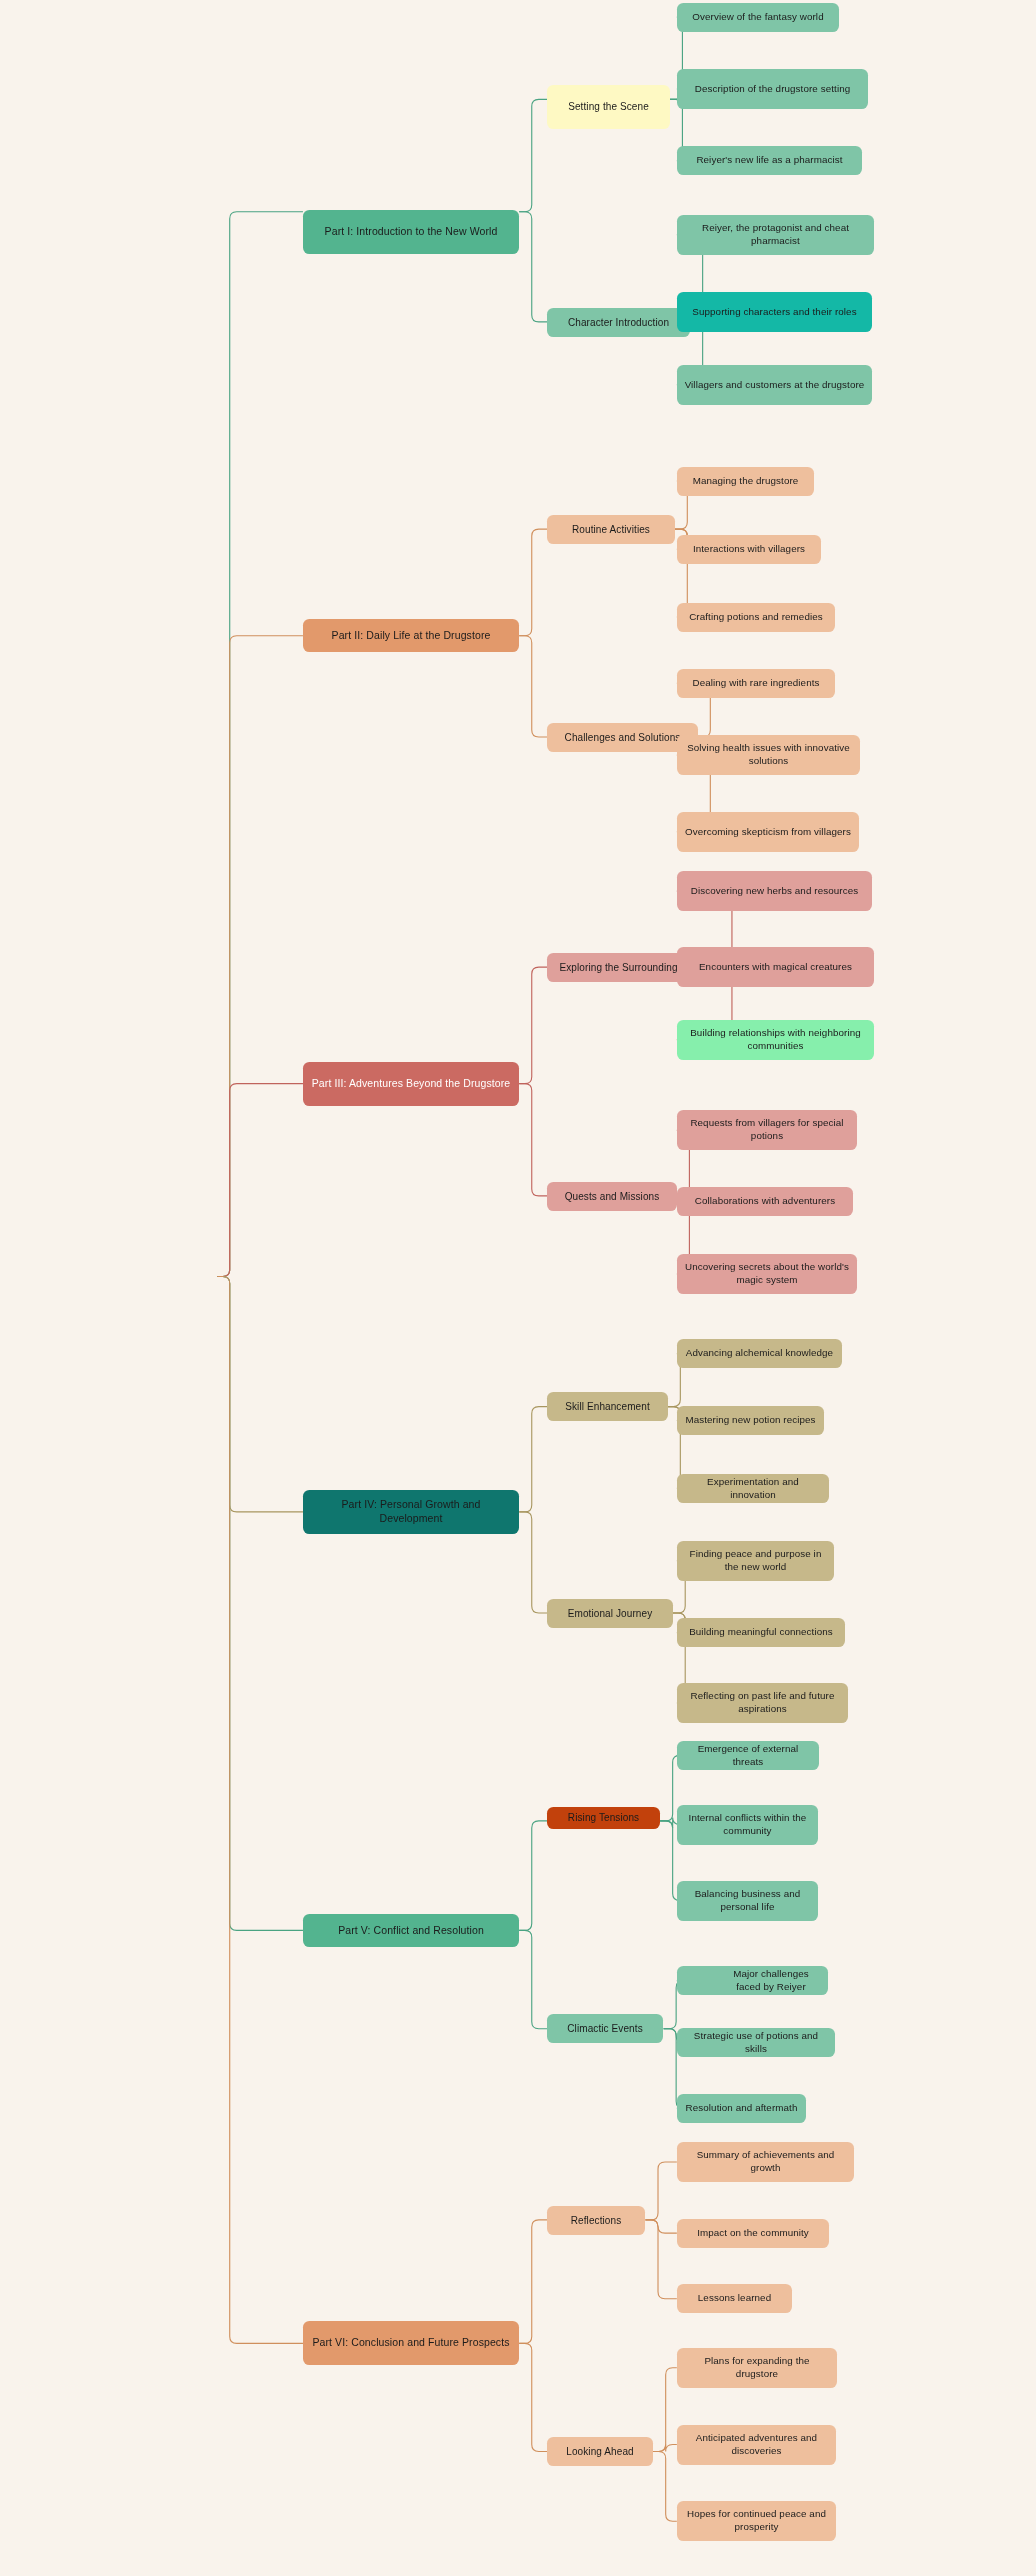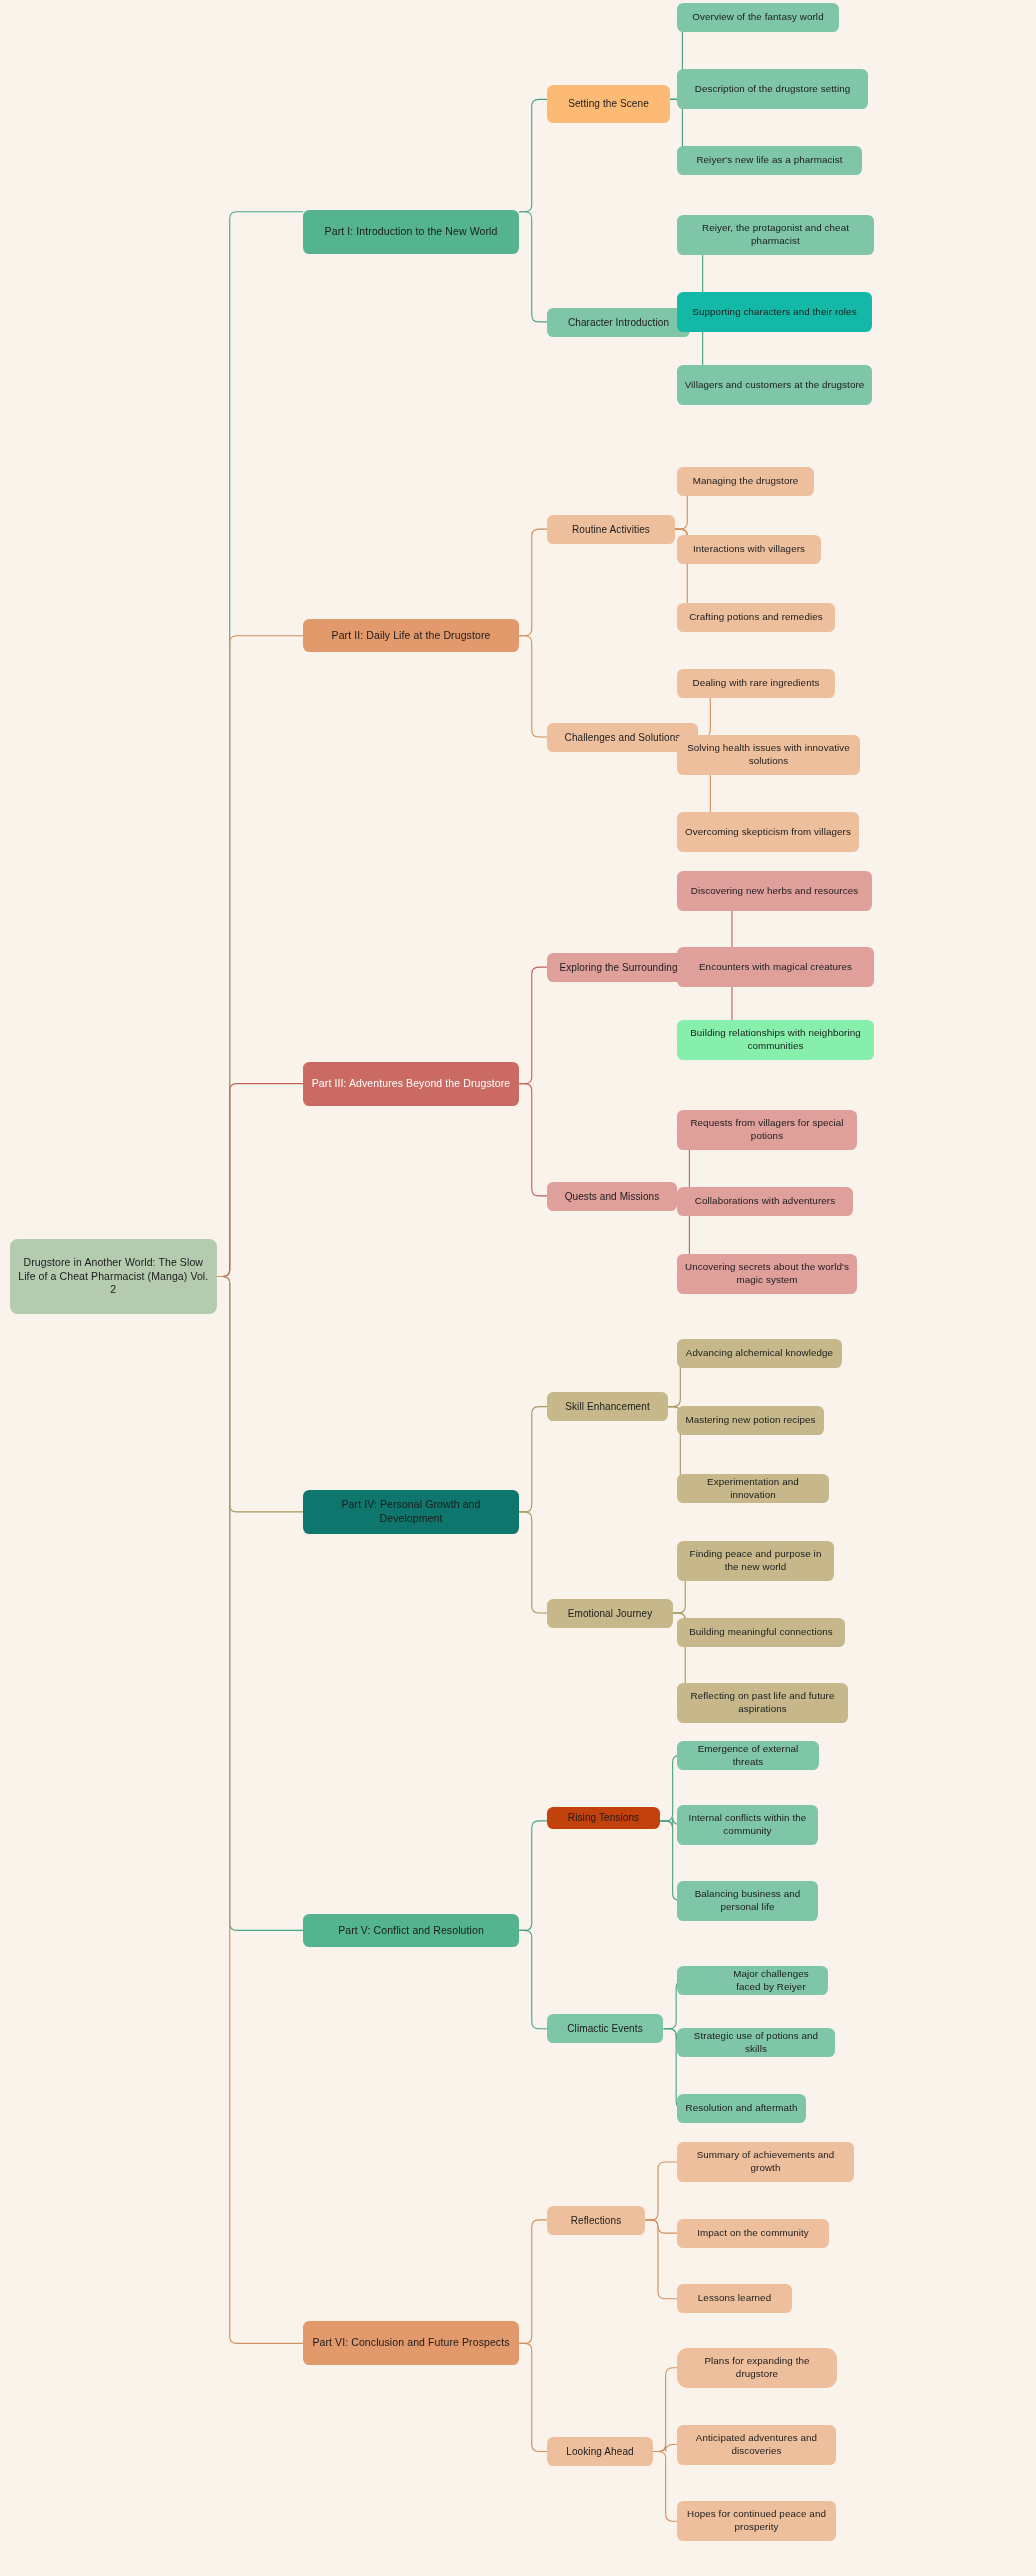--- a/index.html
+++ b/index.html
@@ -83,23 +83,22 @@
       <path d="M 311 1830 L 319 1830 Q 329 1830 329 1840 L 329 3349.5 Q 329 3359.5 339 3359.5 L 434 3359.5" fill="none" stroke="#d08f5c" stroke-width="1.6"></path>
       <path d="M 744 3359.5 L 752 3359.5 Q 762 3359.5 762 3349.5 L 762 3192.5 Q 762 3182.5 772 3182.5 L 784 3182.5" fill="none" stroke="#d08f5c" stroke-width="1.6"></path>
       <path d="M 925 3182.5 L 933 3182.5 Q 943 3182.5 943 3172.5 L 943 3109.5 Q 943 3099.5 953 3099.5 L 970 3099.5" fill="none" stroke="#d08f5c" stroke-width="1.6"></path>
       <path d="M 925 3182.5 L 933 3182.5 Q 943 3182.5 943 3192.5 L 943 3191.5 Q 943 3201.5 953 3201.5 L 970 3201.5" fill="none" stroke="#d08f5c" stroke-width="1.6"></path>
       <path d="M 925 3182.5 L 933 3182.5 Q 943 3182.5 943 3192.5 L 943 3285.5 Q 943 3295.5 953 3295.5 L 970 3295.5" fill="none" stroke="#d08f5c" stroke-width="1.6"></path>
       <path d="M 744 3359.5 L 752 3359.5 Q 762 3359.5 762 3369.5 L 762 3504.5 Q 762 3514.5 772 3514.5 L 784 3514.5" fill="none" stroke="#d08f5c" stroke-width="1.6"></path>
       <path d="M 936 3514.5 L 944 3514.5 Q 954 3514.5 954 3504.5 L 954 3404.5 Q 954 3394.5 964 3394.5 L 970 3394.5" fill="none" stroke="#d08f5c" stroke-width="1.6"></path>
       <path d="M 936 3514.5 L 944 3514.5 Q 954 3514.5 954 3504.5 L 954 3514.5 Q 954 3504.5 964 3504.5 L 970 3504.5" fill="none" stroke="#d08f5c" stroke-width="1.6"></path>
       <path d="M 936 3514.5 L 944 3514.5 Q 954 3514.5 954 3524.5 L 954 3604.5 Q 954 3614.5 964 3614.5 L 970 3614.5" fill="none" stroke="#d08f5c" stroke-width="1.6"></path>
     </svg>
-<div class="node root" style="left: 9.8px; top: 1239px; width: 207px; height: 75px; background: rgb(180, 203, 176);">Drugstore in Another World: The Slow Life of a Cheat Pharmacist (Manga) Vol. 2</div>
     <div class="node branch" style="left: 303px; top: 190px; width: 216px; height: 44px; background: rgb(83, 180, 143); margin-top: 20px;">Part I: Introduction to the New World</div>
-    <div class="node sub" style="left: 547px; top: 85px; width: 123px; height: 38px; background: #fdba74;">Setting the Scene</div>
+    <div class="node sub" style="left: 547px; top: 85px; width: 123px; height: 44px; background: #fef9c3;">Setting the Scene</div>
     <div class="node leaf" style="left: 677px; top: 2.8px; width: 162px; height: 29px; background: rgb(127, 197, 167);">Overview of the fantasy world</div>
     <div class="node leaf" style="left: 677px; top: 69px; width: 191px; height: 40px; background: rgb(127, 197, 167);">Description of the drugstore setting</div>
     <div class="node leaf" style="left: 677px; top: 146px; width: 185px; height: 29px; background: rgb(127, 197, 167);">Reiyer's new life as a pharmacist</div>
     <div class="node sub" style="left: 547px; top: 308px; width: 143px; height: 29px; background: rgb(127, 197, 167);">Character Introduction</div>
     <div class="node leaf" style="left: 677px; top: 215px; width: 197px; height: 40px; background: rgb(127, 197, 167);">Reiyer, the protagonist and cheat pharmacist</div>
     <div class="node leaf" style="left: 677px; top: 292px; width: 195px; height: 40px; background: #14b8a6;">Supporting characters and their roles</div>
     <div class="node leaf" style="left: 677px; top: 365px; width: 195px; height: 40px; background: rgb(127, 197, 167);">Villagers and customers at the drugstore</div>
     <div class="node branch" style="left: 303px; top: 619px; width: 216px; height: 33px; background: rgb(226, 153, 107);">Part II: Daily Life at the Drugstore</div>
     <div class="node sub" style="left: 547px; top: 515px; width: 128px; height: 29px; background: rgb(238, 191, 157);">Routine Activities</div>
     <div class="node leaf" style="left: 677px; top: 467px; width: 137px; height: 29px; background: rgb(238, 191, 157);">Managing the drugstore</div>
@@ -135,17 +134,17 @@
     <div class="node sub" style="left: 547px; top: 2014px; width: 116px; height: 29px; background: rgb(127, 197, 167);">Climactic Events</div>
     <div class="node leaf" style="left: 677px; top: 1966px; width: 151px; height: 29px; background: rgb(127, 197, 167); padding-left: 44px;">Major challenges faced by Reiyer</div>
     <div class="node leaf" style="left: 677px; top: 2028px; width: 158px; height: 29px; background: rgb(127, 197, 167);">Strategic use of potions and skills</div>
     <div class="node leaf" style="left: 677px; top: 2094px; width: 129px; height: 29px; background: rgb(127, 197, 167);">Resolution and aftermath</div>
     <div class="node branch" style="left: 303px; top: 2321px; width: 216px; height: 44px; background: rgb(226, 153, 107);">Part VI: Conclusion and Future Prospects</div>
     <div class="node sub" style="left: 547px; top: 2206px; width: 98px; height: 29px; background: rgb(238, 191, 157);">Reflections</div>
     <div class="node leaf" style="left: 677px; top: 2142px; width: 177px; height: 40px; background: rgb(238, 191, 157);">Summary of achievements and growth</div>
     <div class="node leaf" style="left: 677px; top: 2219px; width: 152px; height: 29px; background: rgb(238, 191, 157);">Impact on the community</div>
     <div class="node leaf" style="left: 677px; top: 2284px; width: 115px; height: 29px; background: rgb(238, 191, 157);">Lessons learned</div>
     <div class="node sub" style="left: 547px; top: 2437px; width: 106px; height: 29px; background: rgb(238, 191, 157);">Looking Ahead</div>
-    <div class="node leaf" style="left: 677px; top: 2348px; width: 160px; height: 40px; background: rgb(238, 191, 157); border-radius: 11px;">Plans for expanding the drugstore</div>
+    <div class="node leaf" style="left: 677px; top: 2348px; width: 160px; height: 40px; background: rgb(238, 191, 157);">Plans for expanding the drugstore</div>
     <div class="node leaf" style="left: 677px; top: 2425px; width: 159px; height: 40px; background: rgb(238, 191, 157);">Anticipated adventures and discoveries</div>
     <div class="node leaf" style="left: 677px; top: 2501px; width: 159px; height: 40px; background: rgb(238, 191, 157);">Hopes for continued peace and prosperity</div>
   </div>
 
 
 </body></html>

